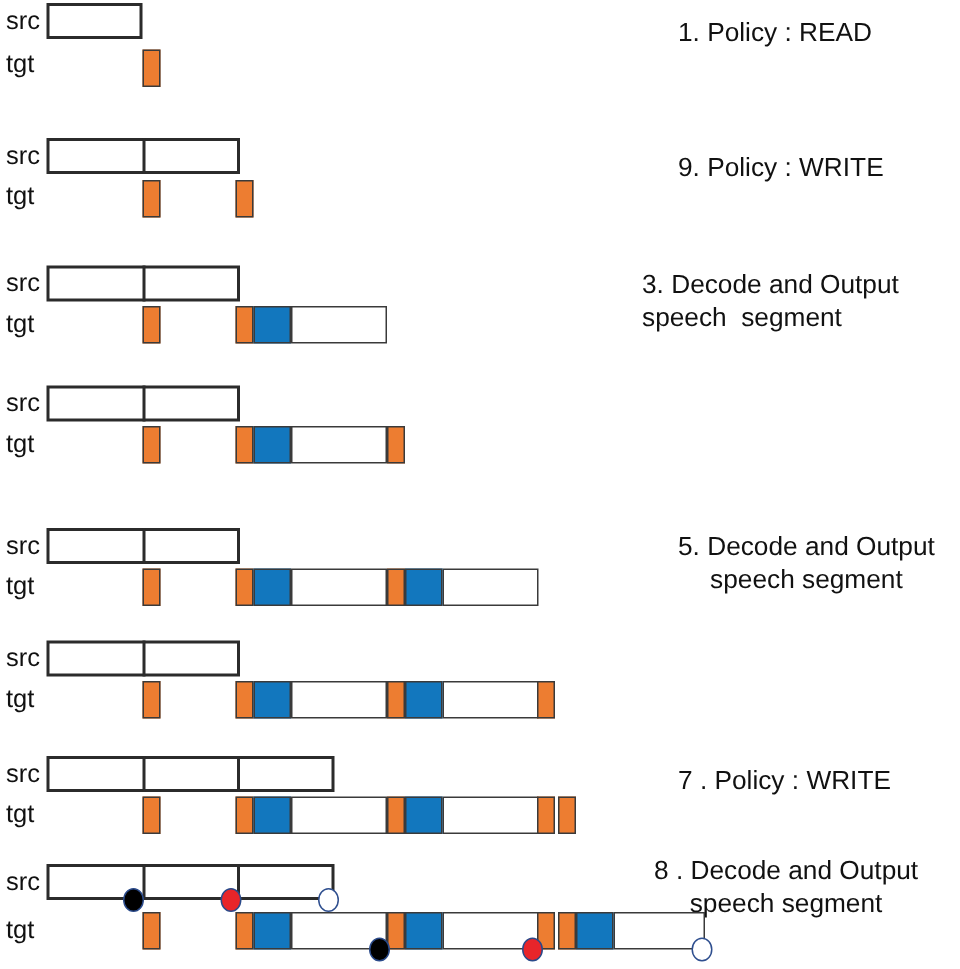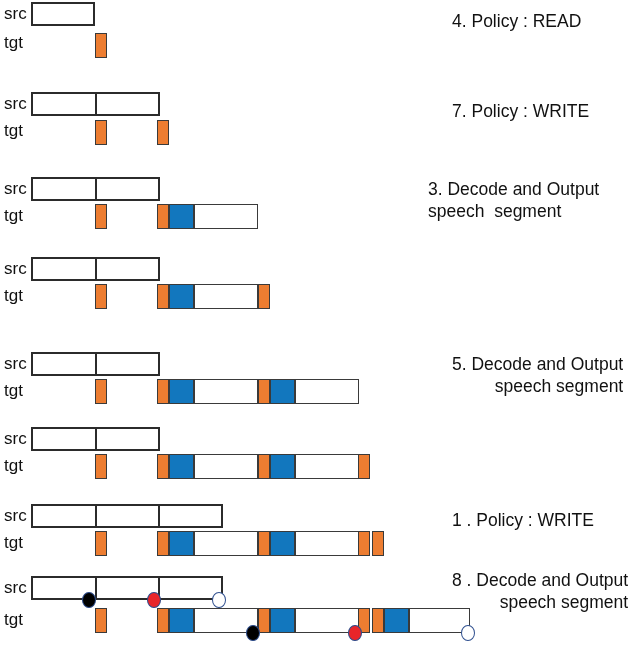--- a/index.html
+++ b/index.html
@@ -42,28 +42,28 @@
   }
 </style>
 </head>
 <body>
 
 <div id="stage">
     <div class="lbl" style="left: 4px; top: 5px;">src</div>
     <div class="lbl" style="left: 4px; top: 34px;">tgt</div>
     <div class="srcbox" style="left: 31px; top: 2px; width: 64px; height: 24px;"></div>
     <div class="blk orange" style="left: 95px; top: 33px; width: 12px; height: 25px; z-index: 3;"></div>
-    <div class="note" style="left: 452px; top: 10px; text-align: left;">4. Policy : READ</div>
+    <div class="note" style="left: 452px; top: 10px; text-align: left;">1. Policy : READ</div>
     <div class="lbl" style="left: 4px; top: 95px;">src</div>
     <div class="lbl" style="left: 4px; top: 122px;">tgt</div>
     <div class="srcbox" style="left: 31px; top: 92px; width: 129px; height: 24px;"></div>
     <div class="srcdiv" style="left: 95px; top: 92px; height: 24px;"></div>
     <div class="blk orange" style="left: 95px; top: 120px; width: 12px; height: 25px; z-index: 3;"></div>
     <div class="blk orange" style="left: 157px; top: 120px; width: 12px; height: 25px; z-index: 3;"></div>
-    <div class="note" style="left: 452px; top: 100px; text-align: left;">7. Policy : WRITE</div>
+    <div class="note" style="left: 452px; top: 100px; text-align: left;">9. Policy : WRITE</div>
     <div class="lbl" style="left: 4px; top: 180px;">src</div>
     <div class="lbl" style="left: 4px; top: 207px;">tgt</div>
     <div class="srcbox" style="left: 31px; top: 177px; width: 129px; height: 24px;"></div>
     <div class="srcdiv" style="left: 95px; top: 177px; height: 24px;"></div>
     <div class="blk orange" style="left: 95px; top: 204px; width: 12px; height: 25px; z-index: 3;"></div>
     <div class="blk orange" style="left: 157px; top: 204px; width: 12px; height: 25px; z-index: 3;"></div>
     <div class="blk blue" style="left: 169px; top: 204px; width: 25px; height: 25px; z-index: 3;"></div>
     <div class="blk white" style="left: 194px; top: 204px; width: 64px; height: 25px; z-index: 1;"></div>
     <div class="note" style="left: 428px; top: 178px; text-align: left;">3. Decode and Output
 speech  segment</div>
@@ -80,21 +80,21 @@
     <div class="lbl" style="left: 4px; top: 382px;">tgt</div>
     <div class="srcbox" style="left: 31px; top: 352px; width: 129px; height: 24px;"></div>
     <div class="srcdiv" style="left: 95px; top: 352px; height: 24px;"></div>
     <div class="blk orange" style="left: 95px; top: 379px; width: 12px; height: 25px; z-index: 3;"></div>
     <div class="blk orange" style="left: 157px; top: 379px; width: 12px; height: 25px; z-index: 3;"></div>
     <div class="blk blue" style="left: 169px; top: 379px; width: 25px; height: 25px; z-index: 3;"></div>
     <div class="blk white" style="left: 194px; top: 379px; width: 64px; height: 25px; z-index: 1;"></div>
     <div class="blk orange" style="left: 258px; top: 379px; width: 12px; height: 25px; z-index: 3;"></div>
     <div class="blk blue" style="left: 270px; top: 379px; width: 25px; height: 25px; z-index: 3;"></div>
     <div class="blk white" style="left: 295px; top: 379px; width: 64px; height: 25px; z-index: 1;"></div>
-    <div class="note" style="left: 452px; top: 353px; text-align: right;">5. Decode and Output
+    <div class="note" style="left: 452px; top: 353px; text-align: center;">5. Decode and Output
 speech segment</div>
     <div class="lbl" style="left: 4px; top: 430px;">src</div>
     <div class="lbl" style="left: 4px; top: 457px;">tgt</div>
     <div class="srcbox" style="left: 31px; top: 427px; width: 129px; height: 24px;"></div>
     <div class="srcdiv" style="left: 95px; top: 427px; height: 24px;"></div>
     <div class="blk orange" style="left: 95px; top: 454px; width: 12px; height: 25px; z-index: 3;"></div>
     <div class="blk orange" style="left: 157px; top: 454px; width: 12px; height: 25px; z-index: 3;"></div>
     <div class="blk blue" style="left: 169px; top: 454px; width: 25px; height: 25px; z-index: 3;"></div>
     <div class="blk white" style="left: 194px; top: 454px; width: 64px; height: 25px; z-index: 1;"></div>
     <div class="blk orange" style="left: 258px; top: 454px; width: 12px; height: 25px; z-index: 3;"></div>
@@ -108,21 +108,21 @@
     <div class="srcdiv" style="left: 158px; top: 504px; height: 24px;"></div>
     <div class="blk orange" style="left: 95px; top: 531px; width: 12px; height: 25px; z-index: 3;"></div>
     <div class="blk orange" style="left: 157px; top: 531px; width: 12px; height: 25px; z-index: 3;"></div>
     <div class="blk blue" style="left: 169px; top: 531px; width: 25px; height: 25px; z-index: 3;"></div>
     <div class="blk white" style="left: 194px; top: 531px; width: 64px; height: 25px; z-index: 1;"></div>
     <div class="blk orange" style="left: 258px; top: 531px; width: 12px; height: 25px; z-index: 3;"></div>
     <div class="blk blue" style="left: 270px; top: 531px; width: 25px; height: 25px; z-index: 3;"></div>
     <div class="blk white" style="left: 295px; top: 531px; width: 64px; height: 25px; z-index: 1;"></div>
     <div class="blk orange" style="left: 358px; top: 531px; width: 12px; height: 25px; z-index: 3;"></div>
     <div class="blk orange" style="left: 372px; top: 531px; width: 12px; height: 25px; z-index: 3;"></div>
-    <div class="note" style="left: 452px; top: 509px; text-align: left;">1 . Policy : WRITE</div>
+    <div class="note" style="left: 452px; top: 509px; text-align: left;">7 . Policy : WRITE</div>
     <div class="lbl" style="left: 4px; top: 579px;">src</div>
     <div class="lbl" style="left: 4px; top: 611px;">tgt</div>
     <div class="srcbox" style="left: 31px; top: 576px; width: 192px; height: 24px;"></div>
     <div class="srcdiv" style="left: 95px; top: 576px; height: 24px;"></div>
     <div class="srcdiv" style="left: 158px; top: 576px; height: 24px;"></div>
     <div class="blk orange" style="left: 95px; top: 608px; width: 12px; height: 25px; z-index: 3;"></div>
     <div class="blk orange" style="left: 157px; top: 608px; width: 12px; height: 25px; z-index: 3;"></div>
     <div class="blk blue" style="left: 169px; top: 608px; width: 25px; height: 25px; z-index: 3;"></div>
     <div class="blk white" style="left: 194px; top: 608px; width: 64px; height: 25px; z-index: 1;"></div>
     <div class="blk orange" style="left: 258px; top: 608px; width: 12px; height: 25px; z-index: 3;"></div>
@@ -131,15 +131,15 @@
     <div class="blk orange" style="left: 358px; top: 608px; width: 12px; height: 25px; z-index: 3;"></div>
     <div class="blk orange" style="left: 372px; top: 608px; width: 12px; height: 25px; z-index: 3;"></div>
     <div class="blk blue" style="left: 384px; top: 608px; width: 25px; height: 25px; z-index: 3;"></div>
     <div class="blk white" style="left: 409px; top: 608px; width: 61px; height: 25px; z-index: 1;"></div>
     <div class="dot black" style="left: 82px; top: 592px; width: 14px; height: 16px; z-index: 6;"></div>
     <div class="dot red" style="left: 147px; top: 592px; width: 14px; height: 16px; z-index: 6;"></div>
     <div class="dot hollow" style="left: 212px; top: 592px; width: 14px; height: 16px; z-index: 6;"></div>
     <div class="dot black" style="left: 246px; top: 625px; width: 14px; height: 16px; z-index: 6;"></div>
     <div class="dot red" style="left: 348px; top: 625px; width: 14px; height: 16px; z-index: 6;"></div>
     <div class="dot hollow" style="left: 461px; top: 625px; width: 14px; height: 16px; z-index: 6;"></div>
-    <div class="note" style="left: 452px; top: 569px; text-align: right;">8 . Decode and Output
+    <div class="note" style="left: 436px; top: 569px; text-align: center;">8 . Decode and Output
 speech segment</div>
   </div>
 
 </body></html>

